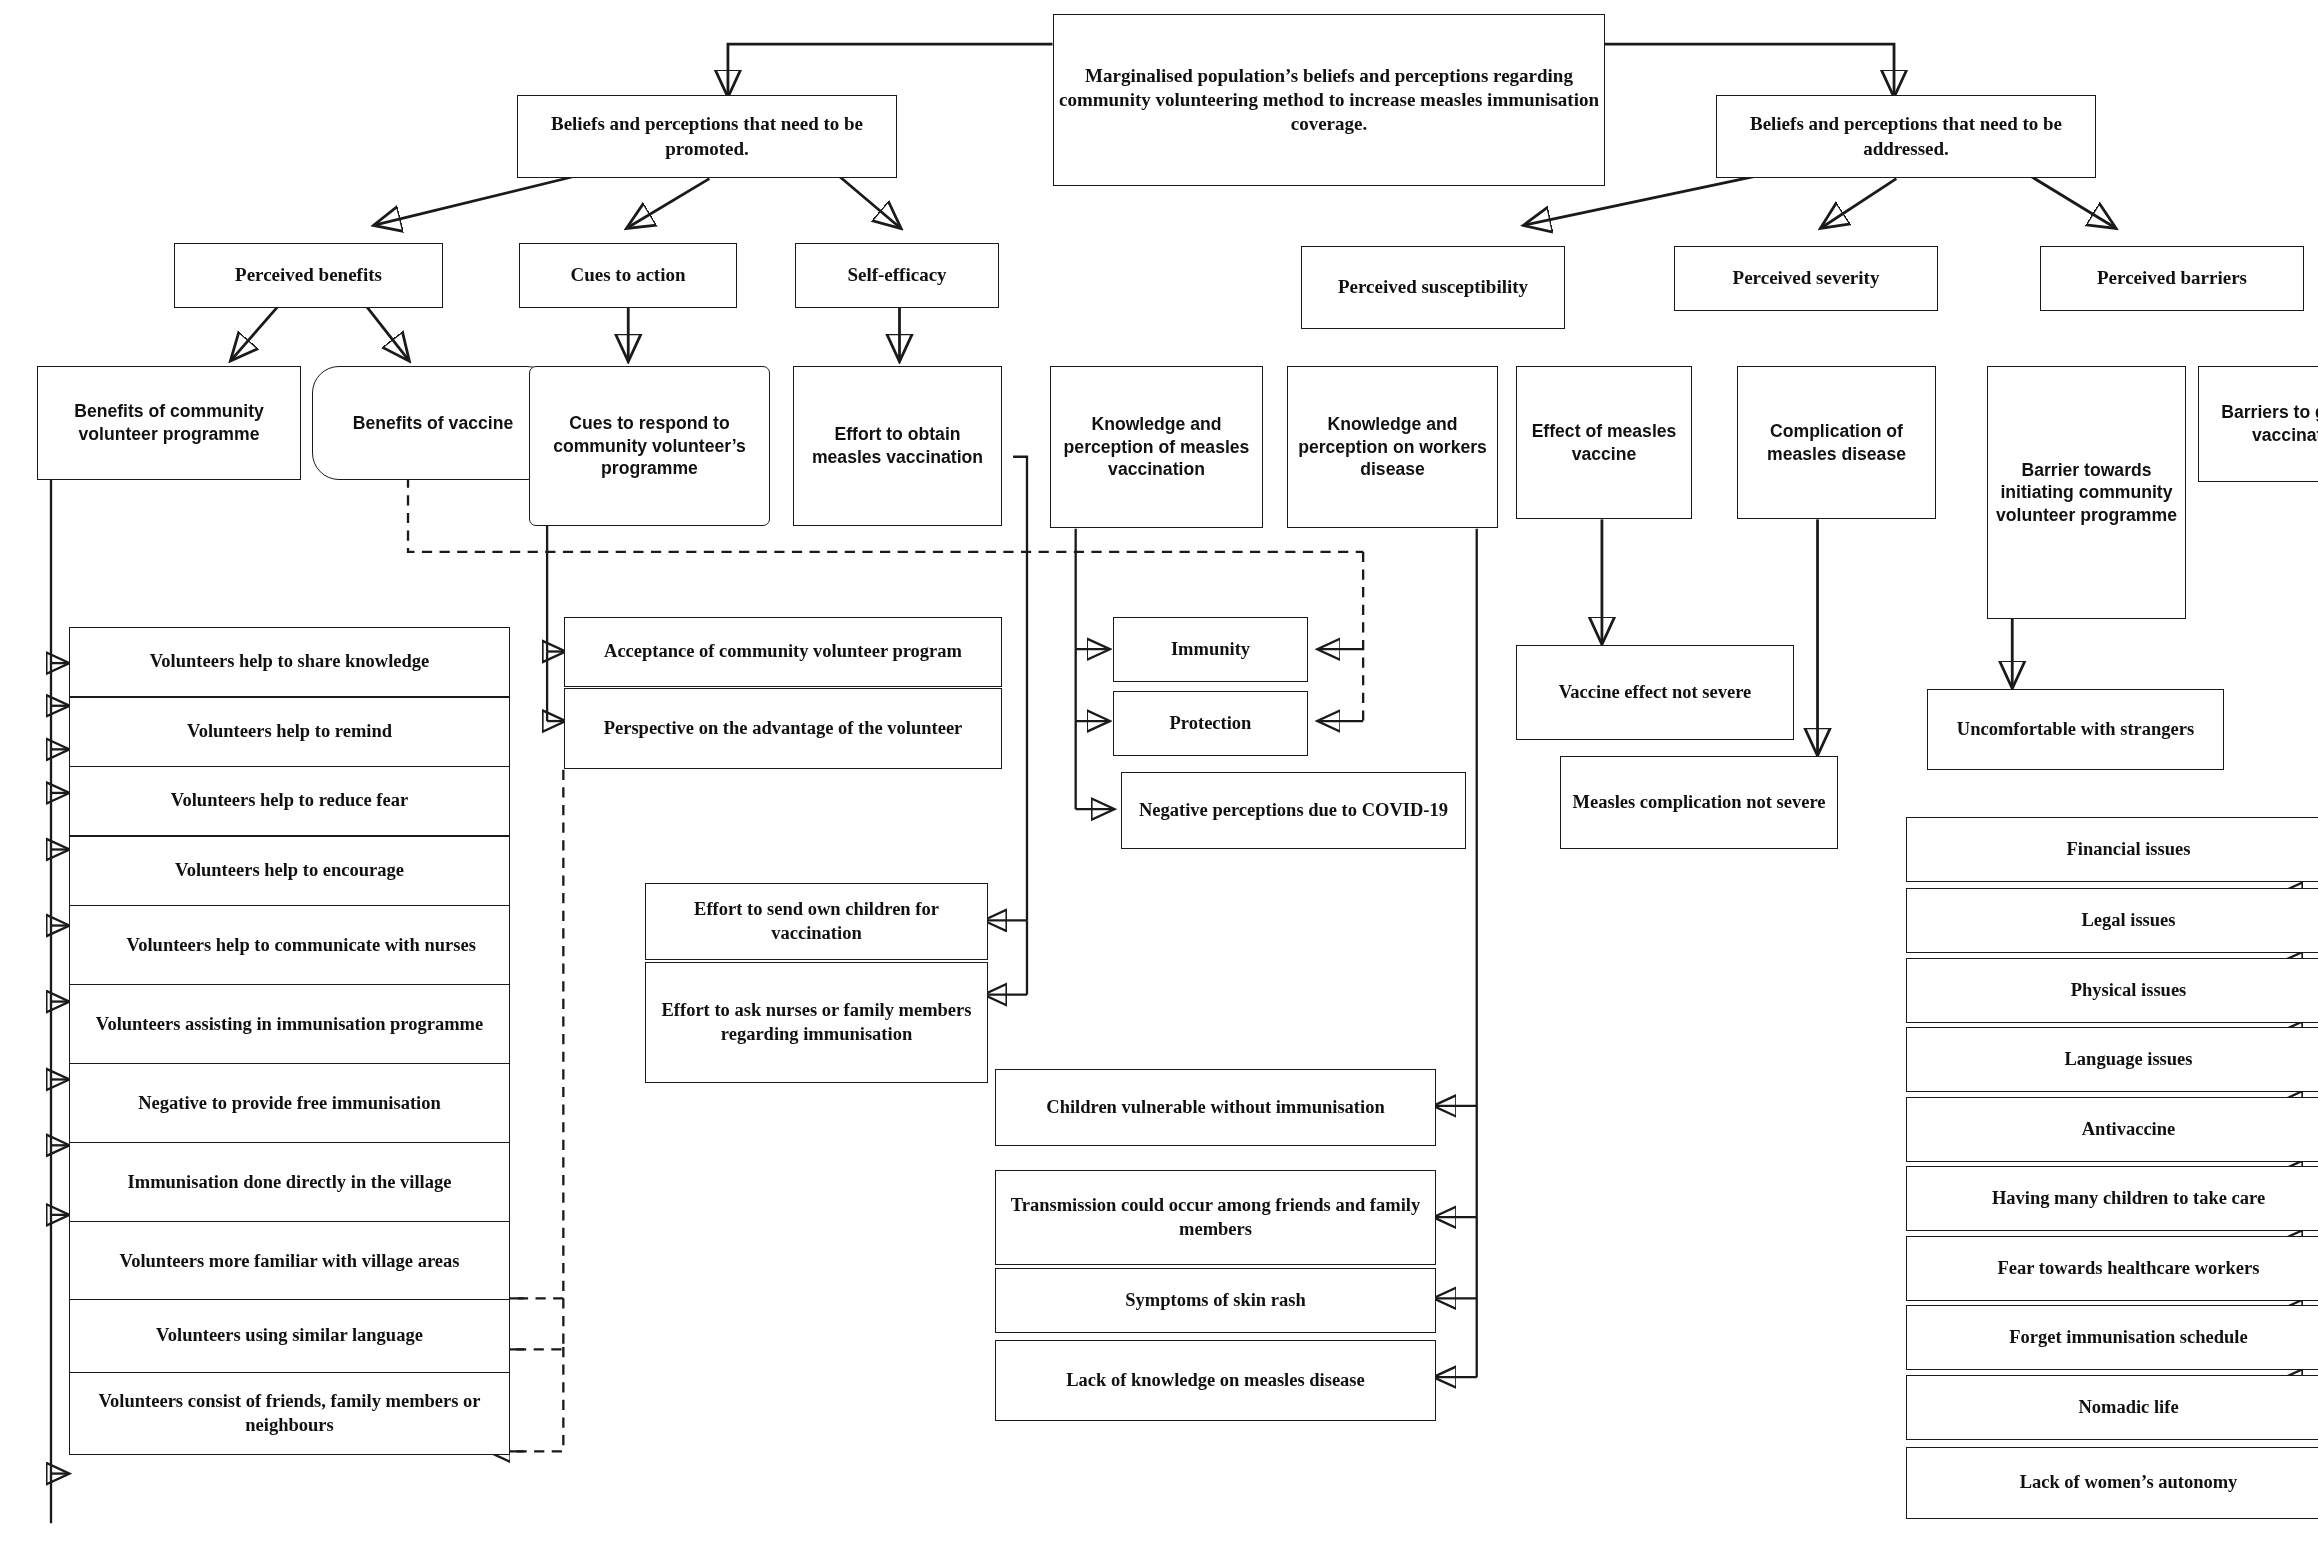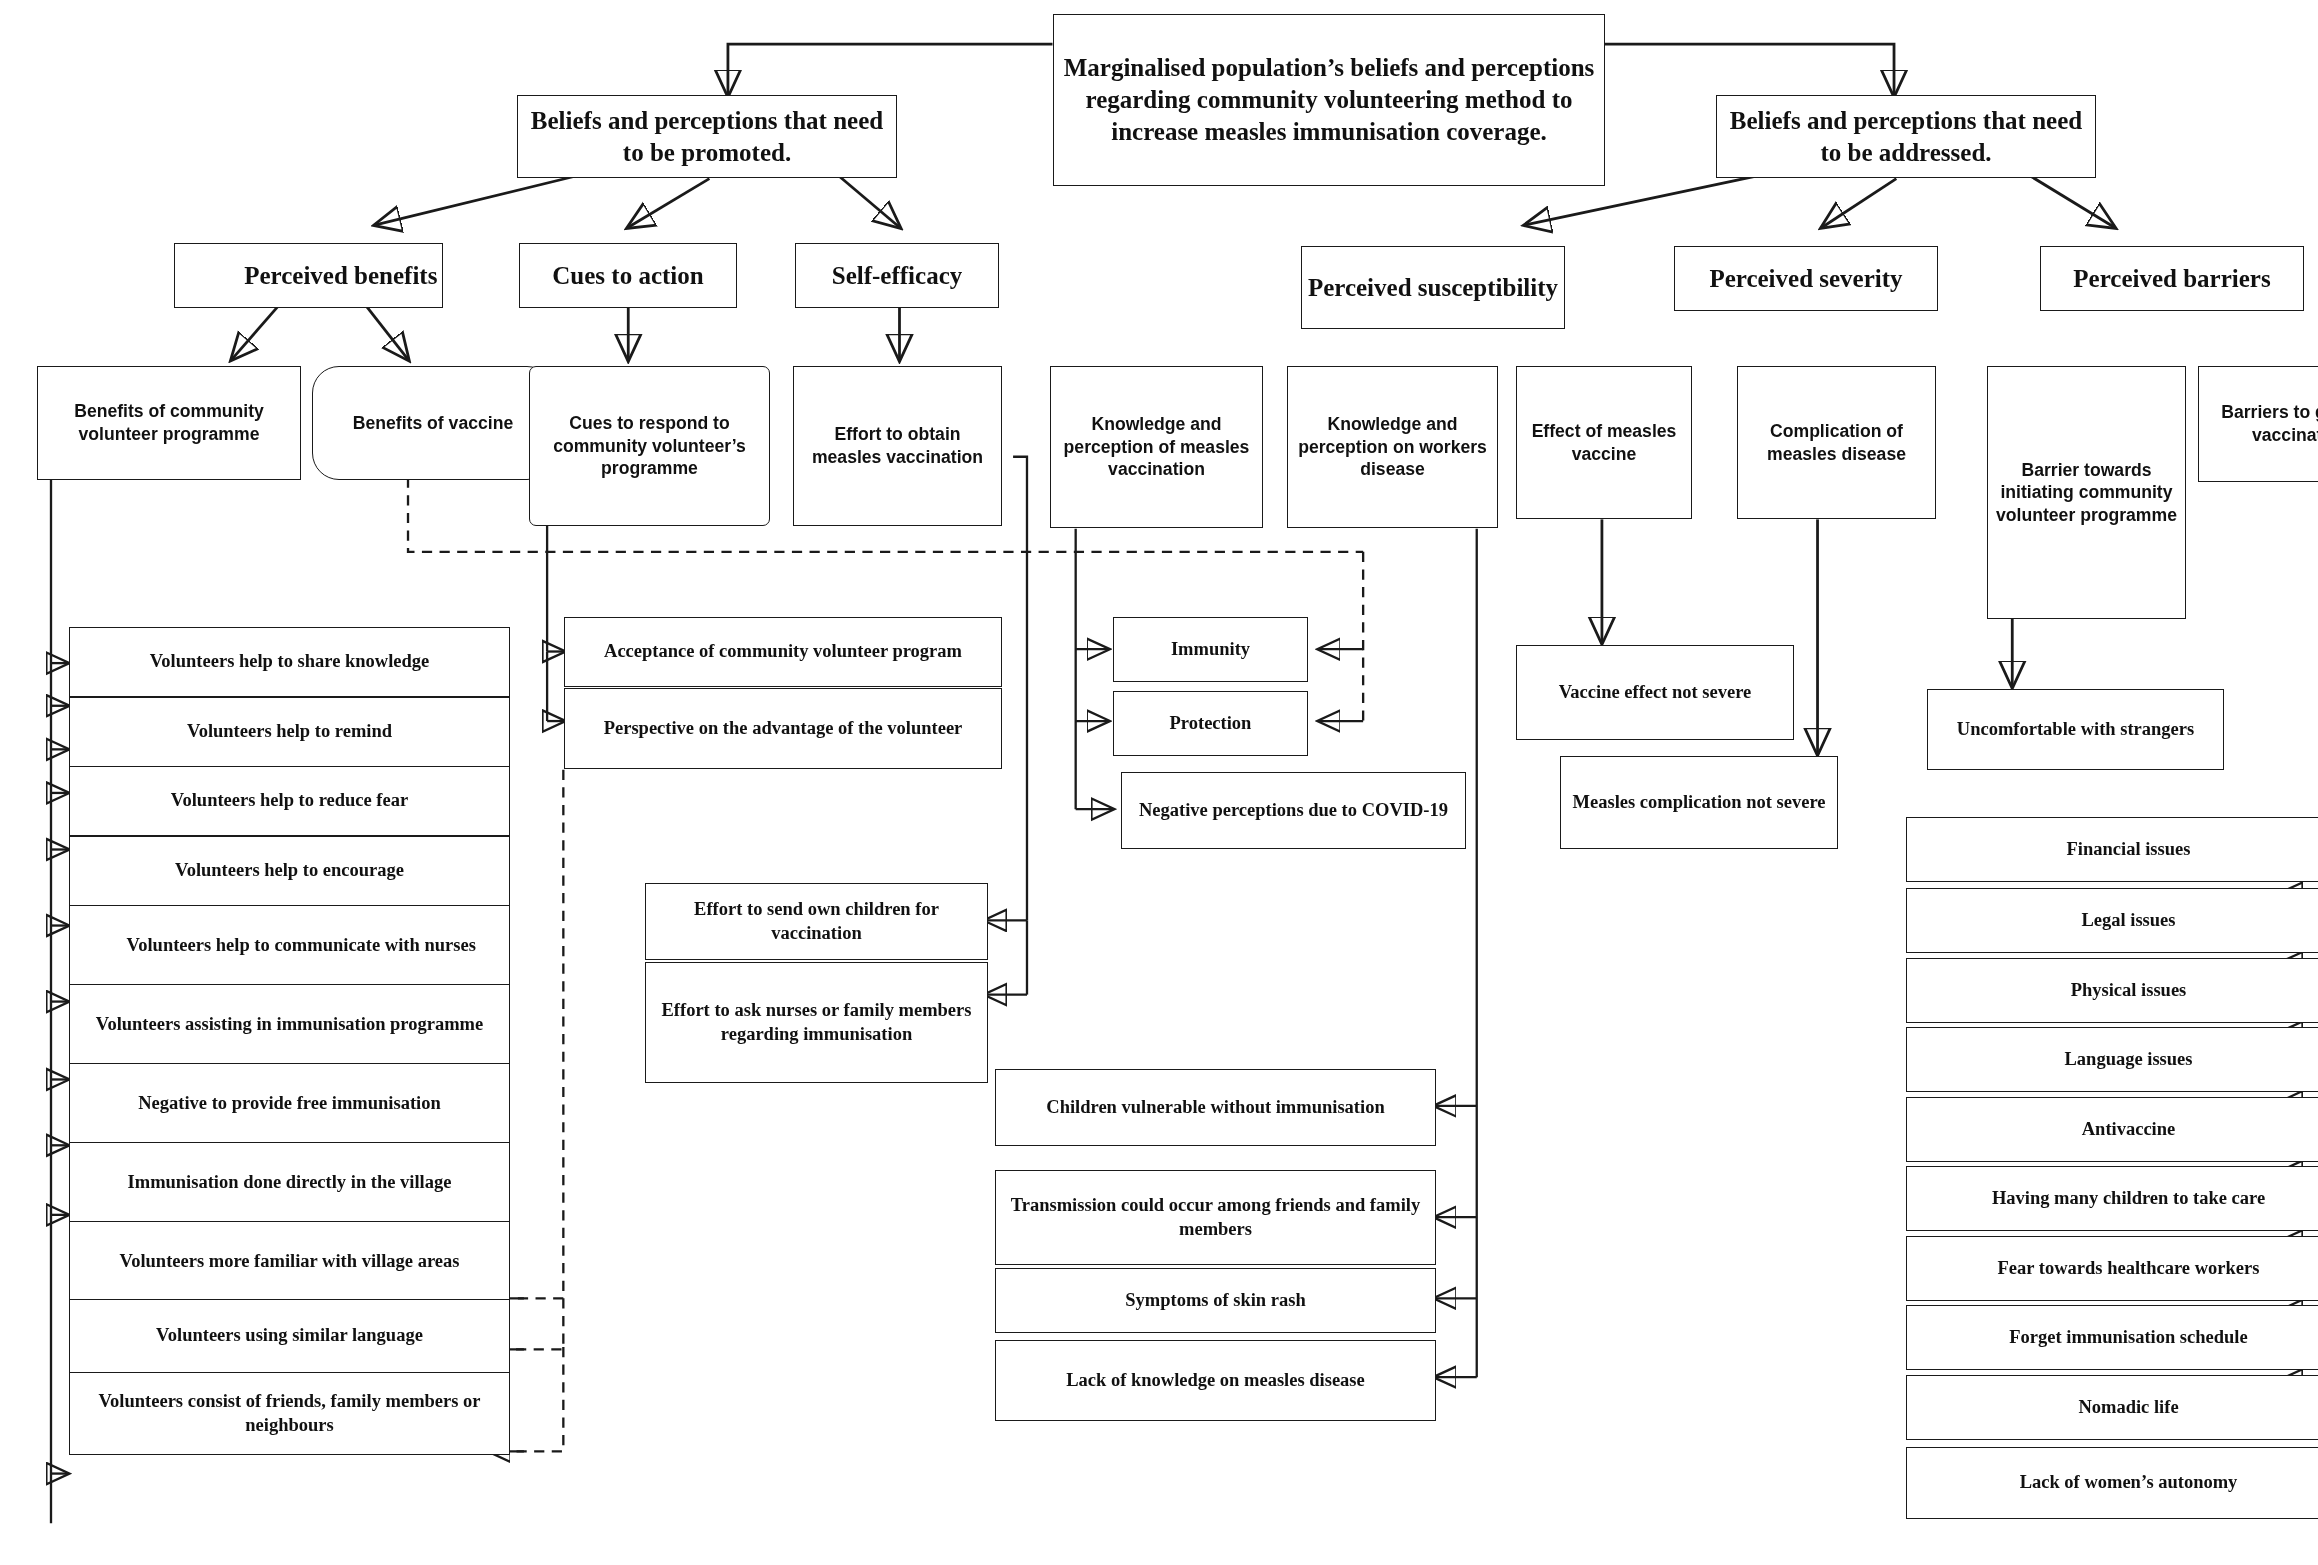--- a/index.html
+++ b/index.html
@@ -22,21 +22,21 @@
     text-align:center;
     color:#111111;
     font-weight:700;
     line-height:1.28;
     padding:1.9px 4.6px;
     z-index:5;
   }
   .node span{display:block;width:100%;}
   .t38{font-size:17.6px;}
   .t40{font-size:18.5px;}
-  .t42{font-size:25px;}
+  .t42{font-size:19px;}
   .sans{font-family:"Liberation Sans", sans-serif; font-weight:600;}
   svg#wires{
     position:absolute;left:0;top:0;width:2411px;height:1565px;z-index:1;
     pointer-events:none;
   }
   svg#wires line, svg#wires path, svg#wires polyline{
     stroke:#1a1a1a;fill:none;
   }
 </style>
 </head>
@@ -138,21 +138,21 @@
     <span>Marginalised population’s beliefs and perceptions regarding community volunteering method to increase measles immunisation coverage.</span>
   </div>
 
   <div class="node t42" style="left:517px;top:95px;width:380px;height:83px;">
     <span>Beliefs and perceptions that need to be promoted.</span>
   </div>
   <div class="node t42" style="left:1716px;top:95px;width:380px;height:83px;">
     <span>Beliefs and perceptions that need to be addressed.</span>
   </div>
 
-  <div class="node t42" style="left:174px;top:243px;width:269px;height:65px;text-align:right;">
+  <div class="node t42" style="left:174px;top:243px;width:269px;height:65px;">
     <span>Perceived benefits</span>
   </div>
   <div class="node t42" style="left:519px;top:243px;width:218px;height:65px;">
     <span>Cues to action</span>
   </div>
   <div class="node t42" style="left:795px;top:243px;width:204px;height:65px;">
     <span>Self-efficacy</span>
   </div>
   <div class="node t42" style="left:1301px;top:246px;width:264px;height:83px;">
     <span>Perceived susceptibility</span>

